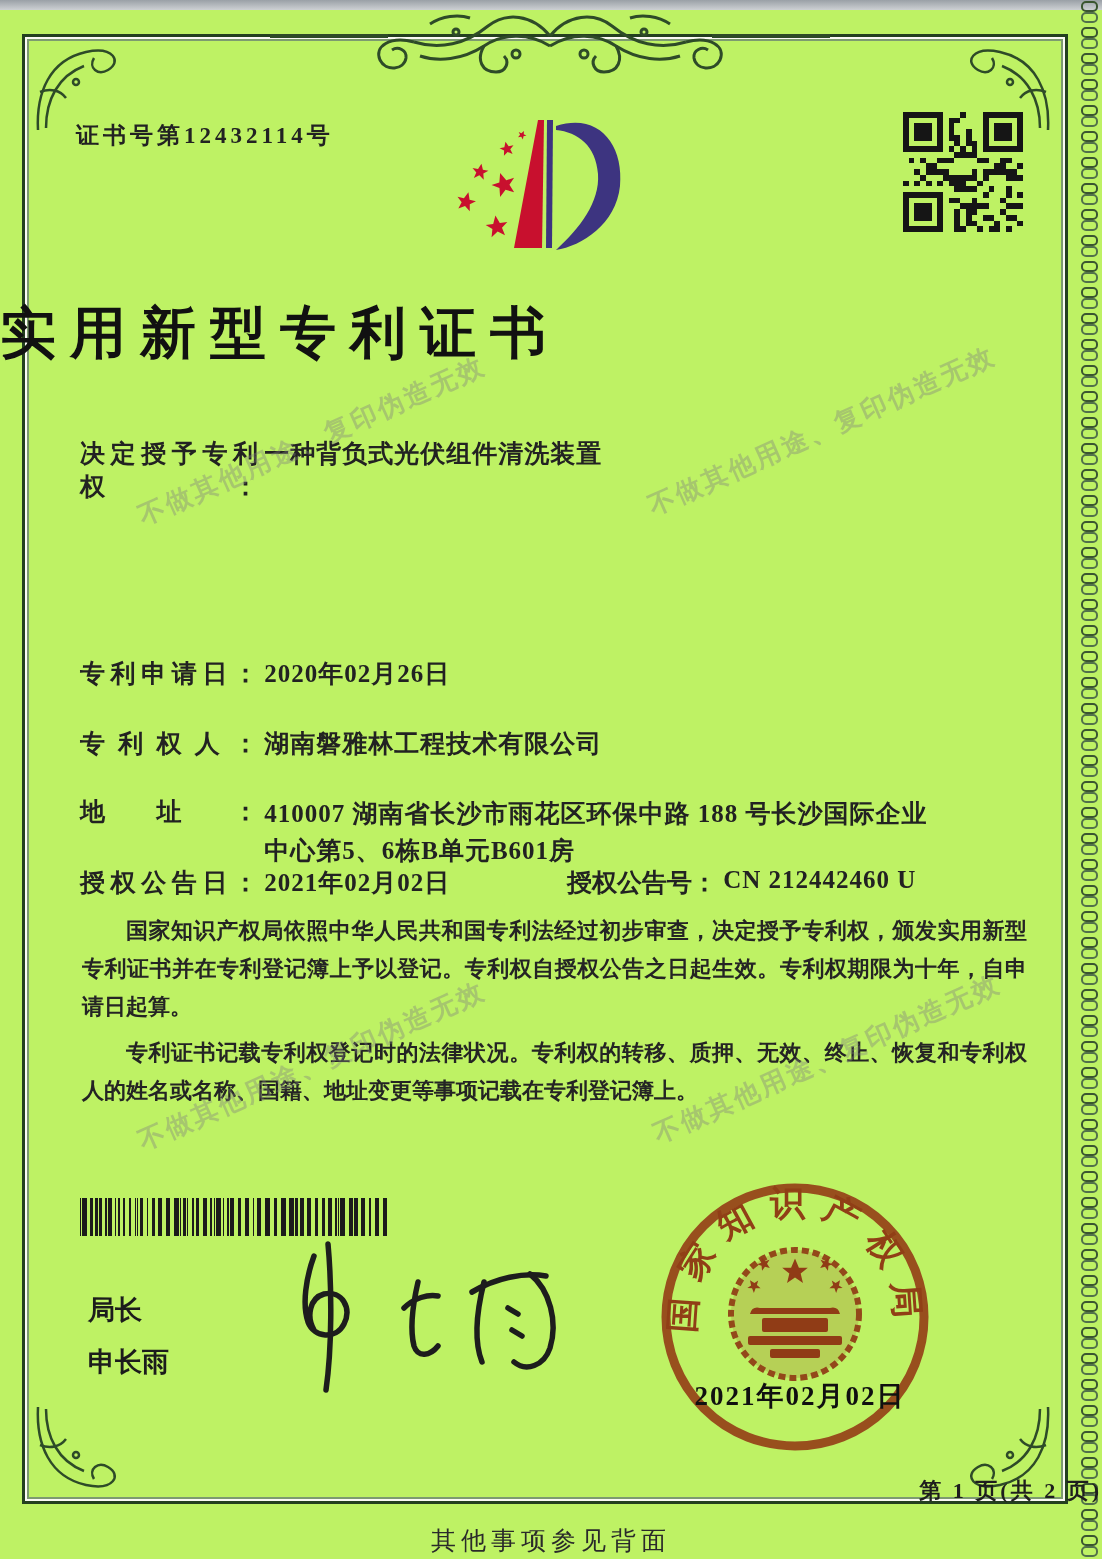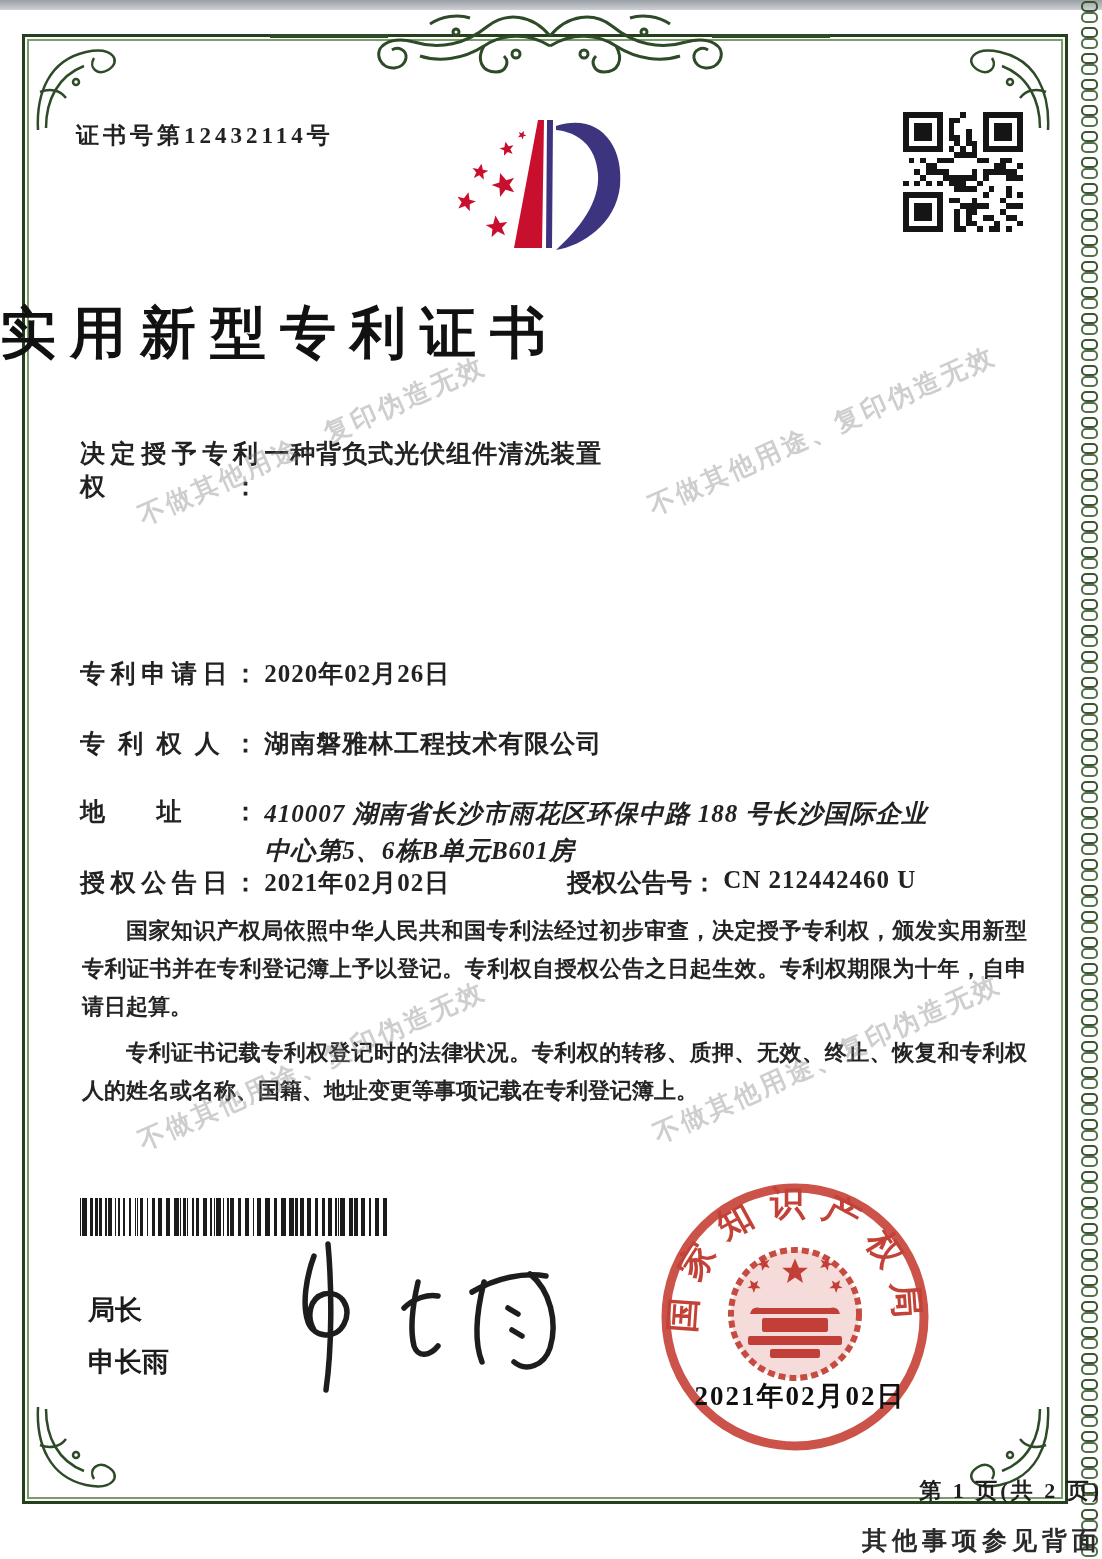--- a/index.html
+++ b/index.html
@@ -1,18 +1,18 @@
 <!DOCTYPE html>
 <html><head>
 <meta charset="utf-8">
 <style>
   html,body{margin:0;padding:0;background:#e8e8e6;}
   .page{
     position:relative;width:1102px;height:1559px;margin:0 auto;
-    background:#ffffff;overflow:hidden;
+    background:#bef264;overflow:hidden;
     font-family:"Liberation Serif","DejaVu Serif",serif;color:#1e1e1e;
   }
   .scan-strip{position:absolute;left:0;top:0;width:100%;height:10px;
     background:linear-gradient(#9aa0a6,#cdd0d3);}
   .frame{position:absolute;left:22px;top:34px;width:1040px;height:1464px;
     border:3px solid #24401f;
     box-shadow:inset 0 0 0 2px #fbfaf4, inset 0 0 0 4px #7d9b70;}
   .ornament{position:absolute;pointer-events:none;}
   .ornament path,.ornament circle{stroke:#2e4b28;fill:none;}
   .chain-strip{position:absolute;right:0;top:0;height:1559px;width:24px;}
@@ -27,21 +27,21 @@
   .logo{position:absolute;left:452px;top:96px;width:196px;height:190px;}
   .qr{position:absolute;left:903px;top:112px;width:120px;height:120px;}
 
   .title{position:absolute;left:0;top:296px;width:100%;text-align:left;
     font-size:56px;font-weight:700;letter-spacing:14px;color:#111;}
 
   .row{position:absolute;left:80px;width:960px;font-size:25px;font-weight:700;color:#222;}
   .flabel{display:inline-block;width:178px;text-align:justify;text-align-last:justify;
     vertical-align:top;}
   .fvalue{display:inline-block;vertical-align:top;letter-spacing:1px;}
-  .addr{width:745px;line-height:37px;font-style:italic;}
+  .addr{width:745px;line-height:37px;}
   .addr2{display:block;}
   .grant-no-group{position:absolute;left:487px;top:0;}
 
   .paras{position:absolute;left:82px;top:912px;width:945px;font-size:22px;
     font-weight:700;line-height:38px;text-align:justify;color:#242424;}
   .paras p{margin:0 0 8px 0;text-indent:2em;}
 
   .barcode{position:absolute;left:78px;top:1198px;width:316px;height:38px;}
 
   .officer{position:absolute;left:88px;top:1284px;font-size:27px;font-weight:700;
@@ -49,22 +49,22 @@
   .signature{position:absolute;left:262px;top:1238px;width:320px;height:160px;}
   .signature path{stroke:#1d1d1d;stroke-width:5.5;fill:none;stroke-linecap:round;}
 
   .seal{position:absolute;left:650px;top:1172px;width:290px;height:290px;
     mix-blend-mode:multiply;opacity:.96;}
   .seal-date{position:absolute;left:660px;top:1378px;width:280px;text-align:center;
     font-size:27px;font-weight:700;letter-spacing:2px;color:#101010;}
 
   .page-info{position:absolute;left:0;top:1476px;width:100%;text-align:right;
     font-size:22px;font-weight:700;letter-spacing:3px;}
-  .back-note{position:absolute;left:0;top:1524px;width:100%;text-align:right;
-    font-size:25px;font-weight:700;letter-spacing:5px;color:#2a2a2a;}
+  .back-note{position:absolute;left:0;top:1524px;width:100%;text-align:center;
+    font-size:25px;font-weight:400;letter-spacing:5px;color:#2a2a2a;}
 
   .wm{position:absolute;white-space:nowrap;font-size:26px;letter-spacing:3px;
     color:rgba(125,125,125,0.38);font-weight:700;
     font-family:"Liberation Sans","DejaVu Sans",sans-serif;
     transform:rotate(-24deg);transform-origin:left center;pointer-events:none;}
   .wm1{left:140px;top:500px;}
   .wm2{left:650px;top:490px;}
   .wm3{left:140px;top:1125px;}
   .wm4{left:655px;top:1118px;}
 </style>

